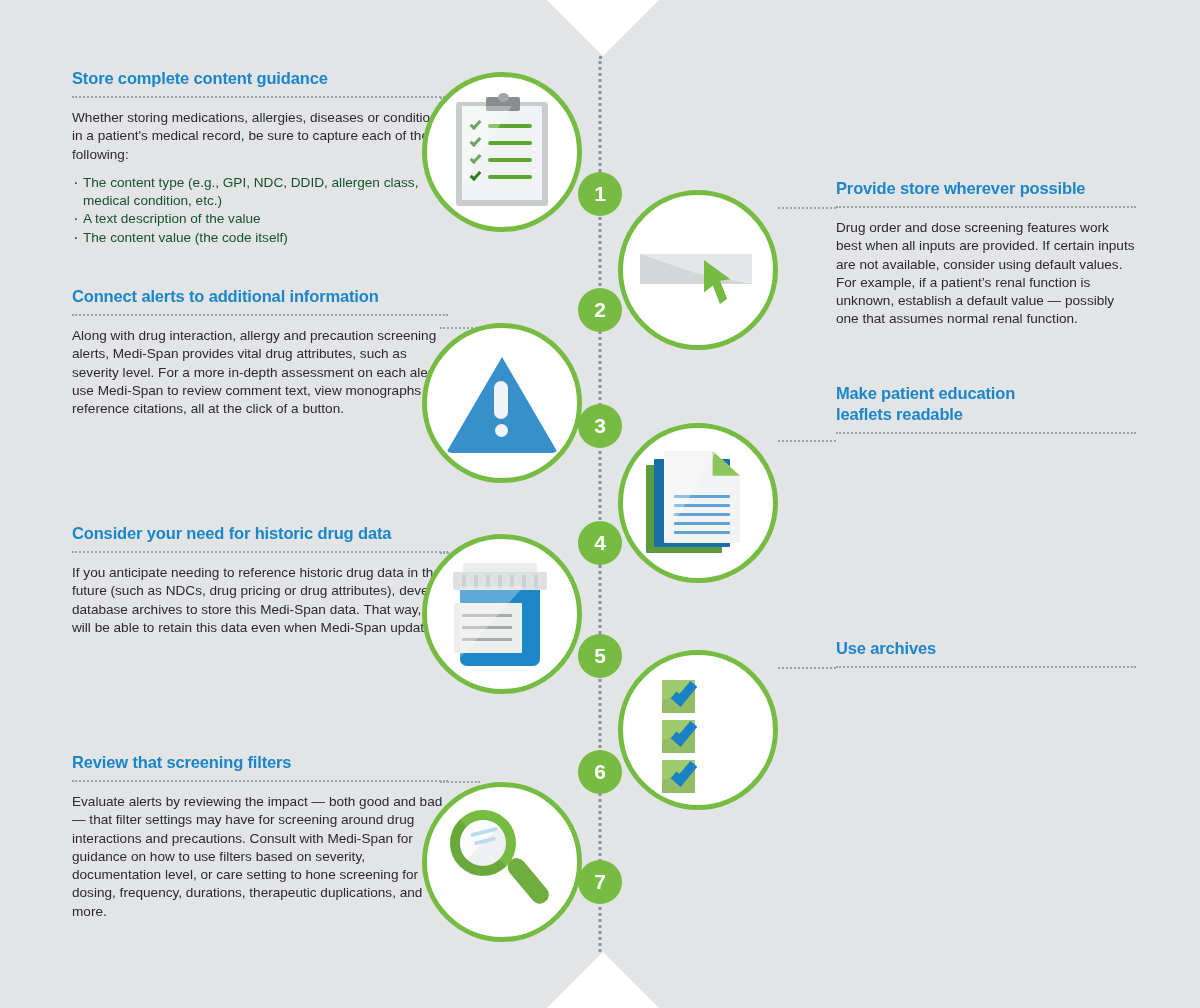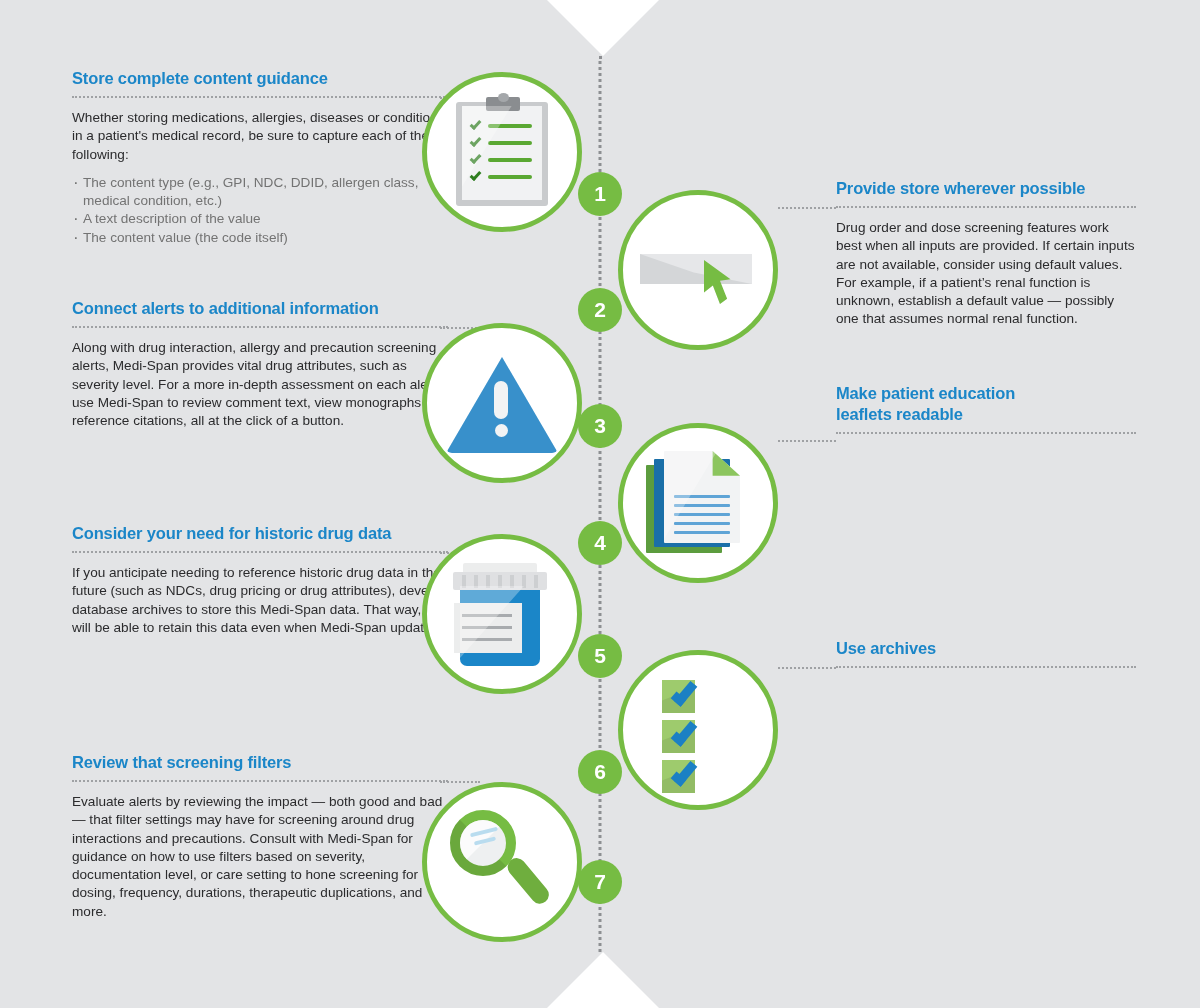--- a/index.html
+++ b/index.html
@@ -56,21 +56,21 @@
   .block p {
     margin-top:11px;
     font-size:13.6px;
     line-height:1.345;
     color:#2b2b2d;
   }
   ul.bullets { margin-top:10px; list-style:none; }
   ul.bullets li {
     font-size:13.6px;
     line-height:1.345;
-    color:#737373;
+    color:#14532d;
     padding-left:11px;
     position:relative;
   }
   ul.bullets li::before {
     content:"\00B7";
     position:absolute;
     left:1px; top:-1px;
     font-size:17px;
     line-height:1.2;
   }
@@ -221,21 +221,21 @@
   <div class="circle c-r" style="top:190px;">
     <div class="icon">
       <div class="fld-bar"></div>
       <div class="fld-bar2"></div>
       <div class="cursor-sh"></div>
       <div class="cursor"></div>
     </div>
   </div>
   <div class="badge" style="top:288px;">2</div>
 
-  <div class="block left" style="top:298px;">
+  <div class="block left" style="top:286px;">
     <h2>Connect alerts to additional information</h2>
     <div class="rule" style="width:376px;"></div>
     <p>Along with drug interaction, allergy and precaution screening alerts, Medi-Span provides vital drug attributes, such as severity level. For a more in-depth assessment on each alert, use Medi-Span to review comment text, view monographs and reference citations, all at the click  of a button.</p>
   </div>
   <div class="stub" style="left:440px; top:327px; width:40px;"></div>
   <div class="circle c-l" style="top:323px;">
     <div class="icon">
       <div class="tri"></div>
       <div class="tri-sheen"></div>
       <div class="bang-bar"></div>

